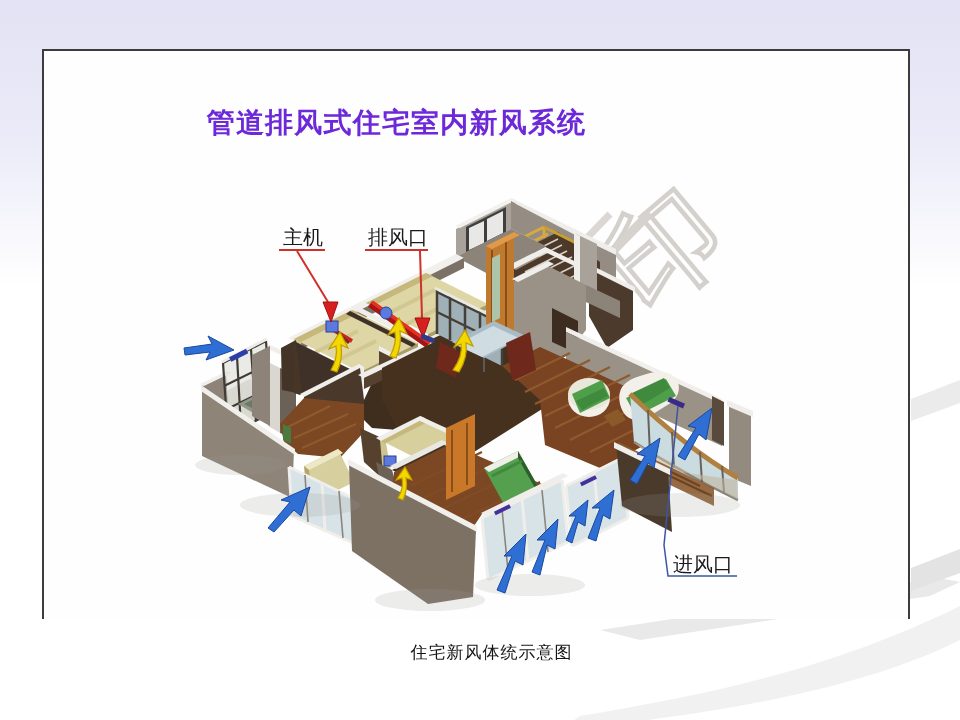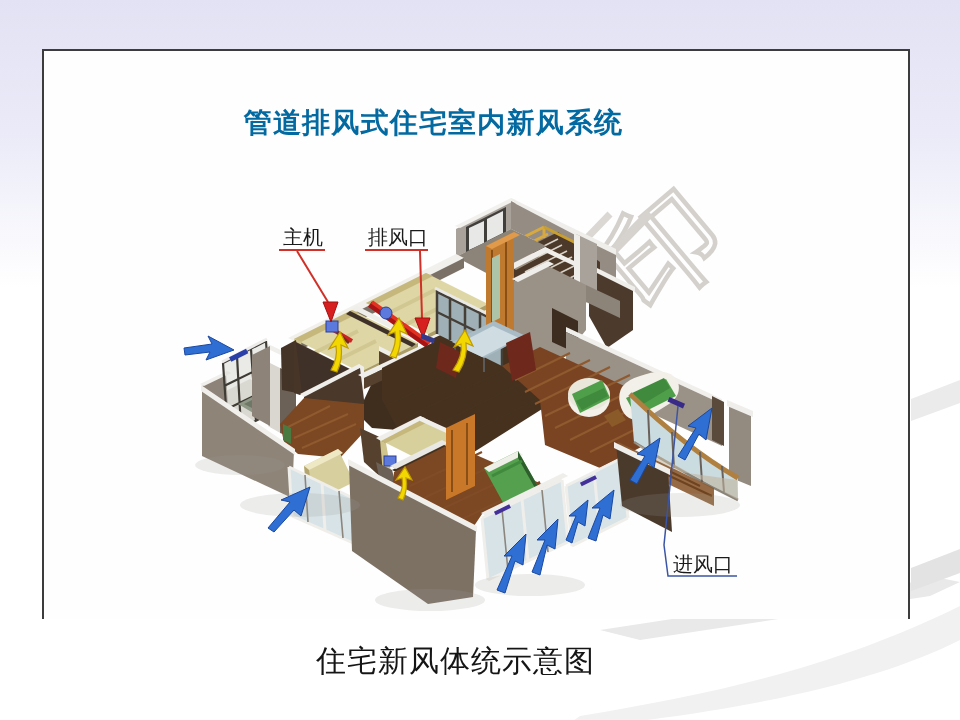--- a/index.html
+++ b/index.html
@@ -30,21 +30,21 @@
 <div style="position:absolute;left:42px;top:49px;width:864px;height:568px;background:#fefefe;border-top:2px solid #3c3c3c;border-left:2px solid #3c3c3c;border-right:2px solid #3c3c3c;"></div>
 
 <svg width="960" height="720" viewBox="0 0 960 720" style="position:absolute;left:0;top:0">
   <g transform="rotate(-40 660 247)">
     <text x="606" y="290" font-size="112" font-family="Liberation Sans, sans-serif" stroke="#d4d1cc" stroke-width="4.5" fill="none">印</text>
   </g>
   <path d="M 570,295 L 650,213" stroke="#d6d3ce" stroke-width="9" fill="none"></path>
   <path d="M 556,270 L 610,214" stroke="#dbd8d3" stroke-width="7" fill="none"></path>
 </svg>
 
-<div style="position:absolute;left:43px;top:104px;width:707px;text-align:center;font-size:28px;font-weight:bold;color:#0369a1;letter-spacing:1.2px;padding-left:37px;">管道排风式住宅室内新风系统</div>
+<div style="position:absolute;left:43px;top:104px;width:707px;text-align:center;font-size:28px;font-weight:bold;color:#6d28d9;letter-spacing:1.2px;">管道排风式住宅室内新风系统</div>
 
 <svg id="plan" width="960" height="720" viewBox="0 0 960 720" style="position:absolute;left:0;top:0;filter:blur(0.5px);">
 
 <polygon points="458,256 511,229 613,280 556,309" fill="#c9c9bb"></polygon>
 
 <polygon points="456,229 511,201 511,229 456,257" fill="#a9a29a"></polygon>
 <polygon points="455,226 511,198 516,200 460,228" fill="#f2f1ed"></polygon>
 
 <polygon points="466,227 506,207 506,233 466,253" fill="#403f3c"></polygon>
 <polygon points="469,228 484,221 484,243 469,250" fill="#e8e8e6"></polygon>
@@ -310,14 +310,14 @@
 <text x="283" y="244" font-size="20" fill="#1a1a1a" font-family="Liberation Sans, sans-serif">主机</text>
 <path d="M279,250 L325,250" stroke="#d03028" stroke-width="2" fill="none"></path>
 
 <text x="368" y="244" font-size="20" fill="#1a1a1a" font-family="Liberation Sans, sans-serif">排风口</text>
 <path d="M365,250 L428,250" stroke="#d03028" stroke-width="2" fill="none"></path>
 
 <path d="M678,406 L664,545 L668,576 L737,576" stroke="#3b55a5" stroke-width="1.5" fill="none"></path>
 <text x="673" y="571" font-size="20" fill="#1a1a1a" font-family="Liberation Sans, sans-serif">进风口</text>
 </svg>
 
-<div style="position:absolute;left:0px;top:641px;width:911px;text-align:center;font-size:30px;color:#151515;letter-spacing:1px;">住宅新风体统示意图</div>
+<div style="position:absolute;left:0px;top:641px;width:911px;text-align:center;font-size:17px;color:#151515;letter-spacing:1px;padding-left:36px;">住宅新风体统示意图</div>
 </div>
 
 </body></html>

